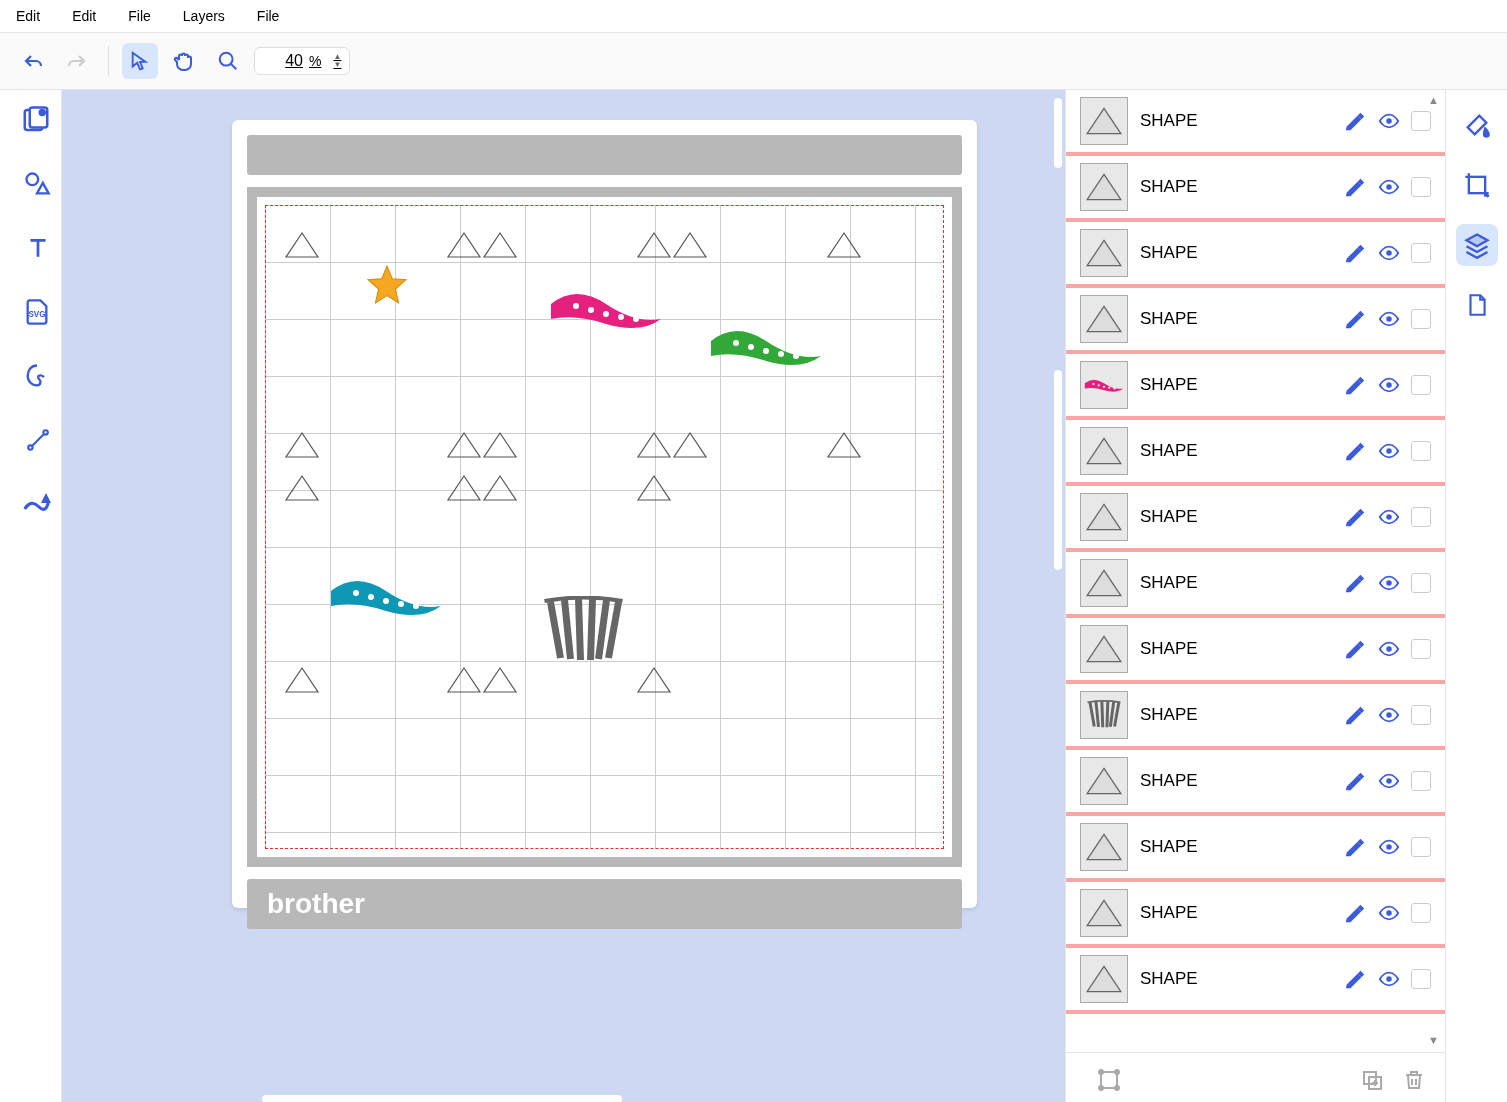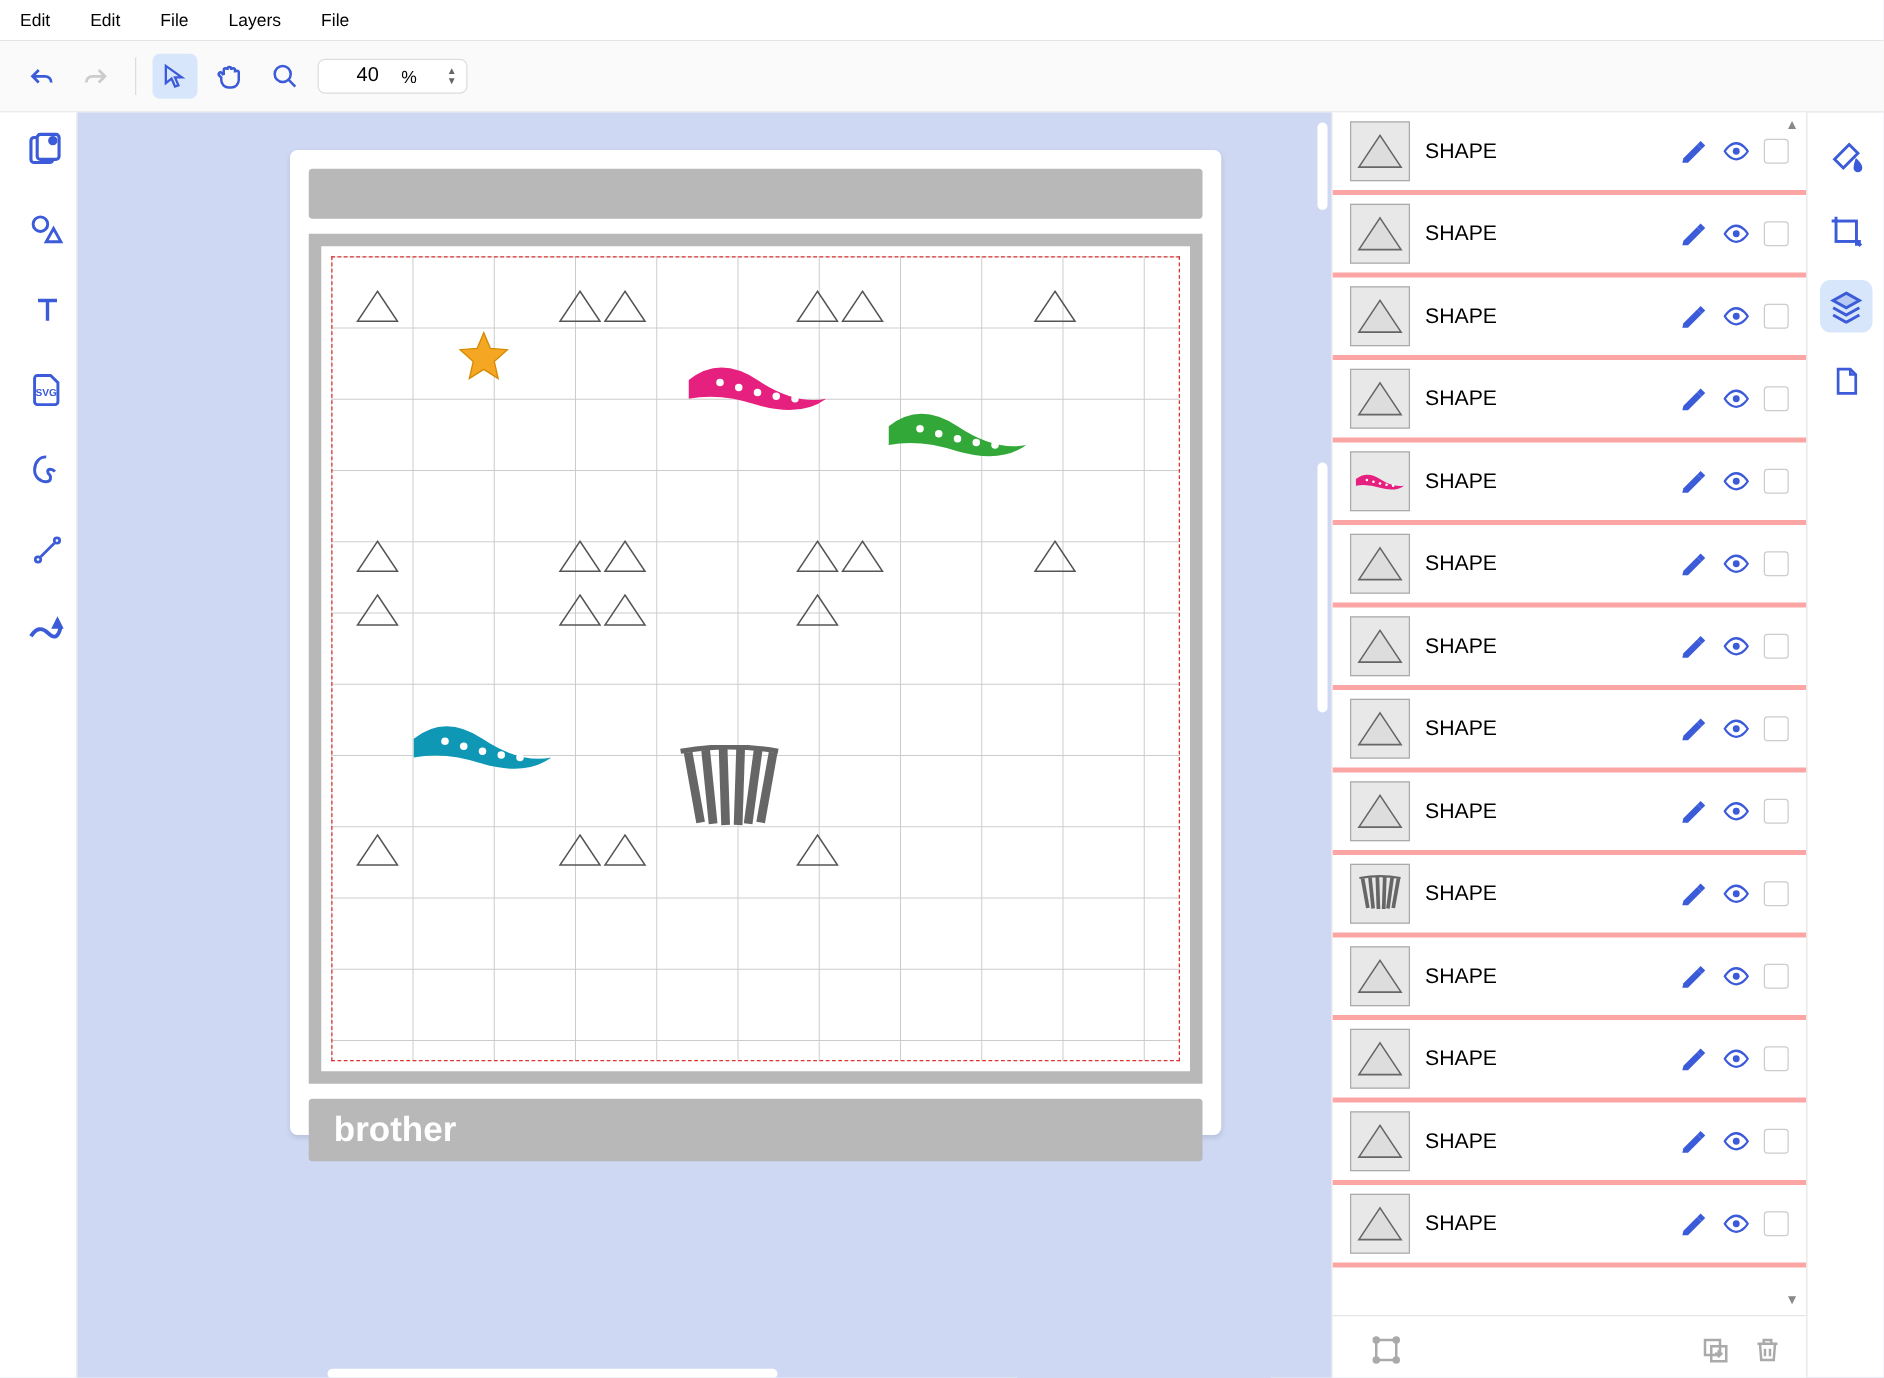--- a/index.html
+++ b/index.html
@@ -40,21 +40,22 @@
 }
 .tool-btn.active { background: #d7e6fb; }
 .tool-sep { width: 1px; height: 30px; background: #ddd; margin: 0 5px; }
 .zoom-box {
   display: flex;
   align-items: center;
   border: 1px solid #ddd;
   border-radius: 6px;
   background: #fff;
   padding: 4px 8px;
-  gap: 18px;
+  gap: 6px;
+  text-decoration: underline;
 }
 .zoom-box input { border: none; width: 40px; outline: none; font-size: 16px; text-align: right; background: transparent; }
 .zoom-spin { display: flex; flex-direction: column; margin-left: 6px; }
 .zoom-spin div { font-size: 8px; line-height: 8px; cursor: pointer; color: #666; }
 
 .main {
   display: flex;
   height: calc(100% - 85px);
 }
 .left-tools {

